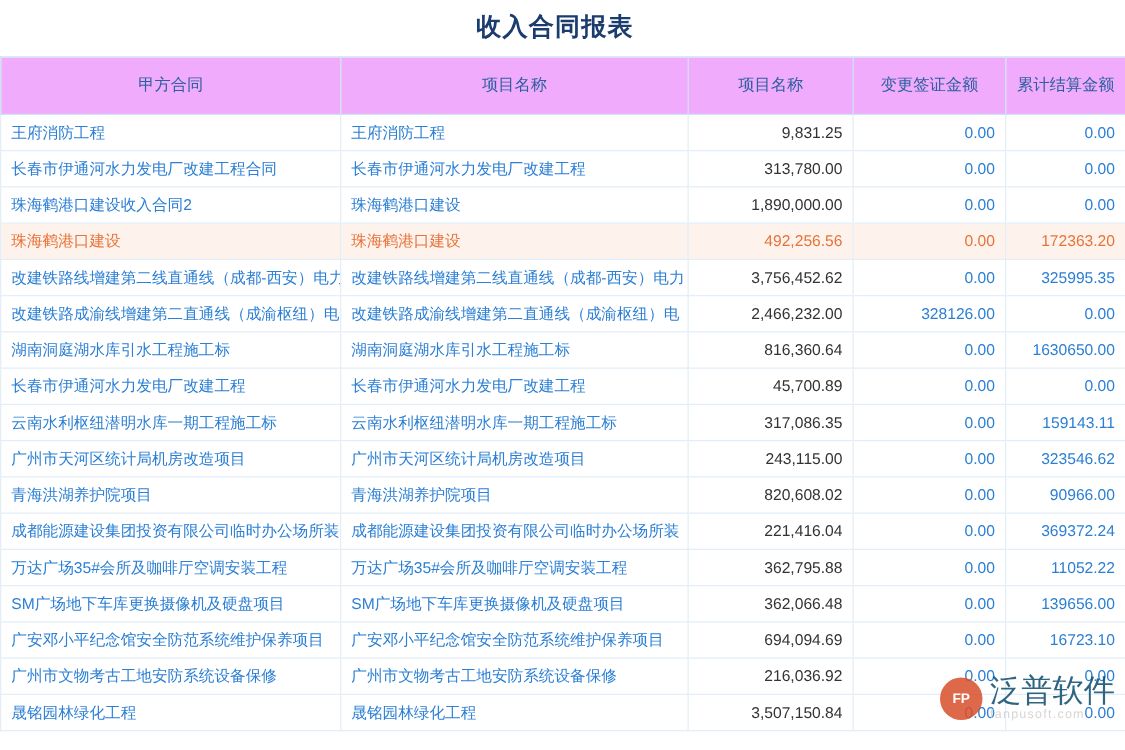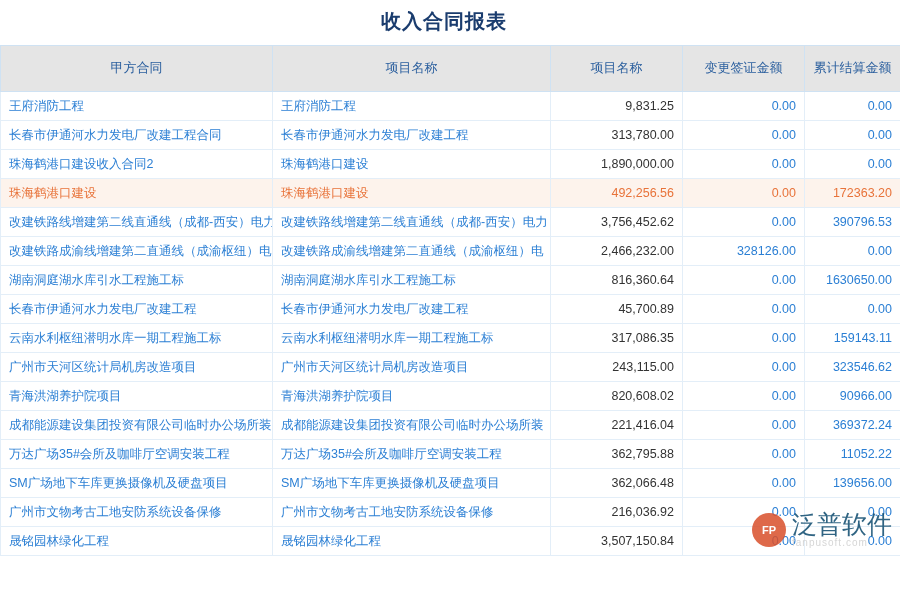--- a/index.html
+++ b/index.html
@@ -21,21 +21,21 @@
   .table-wrap {
     width: 900px;
     position: relative;
   }
   table {
     border-collapse: collapse;
     width: 900px;
     table-layout: fixed;
   }
   thead th {
-    background: #e5e5e5;
+    background: #f0abfc;
     color: #2b5f9e;
     font-size: 13px;
     font-weight: normal;
     border: 1px solid #cfe2f3;
     height: 46px;
     vertical-align: middle;
     text-align: center;
     padding: 2px 6px;
     line-height: 1.25;
   }
@@ -144,21 +144,21 @@
           <td>珠海鹤港口建设</td>
           <td class="num">492,256.56</td>
           <td class="zero">0.00</td>
           <td class="zero">172363.20</td>
         </tr>
         <tr>
           <td>改建铁路线增建第二线直通线（成都-西安）电力</td>
           <td>改建铁路线增建第二线直通线（成都-西安）电力</td>
           <td class="num">3,756,452.62</td>
           <td class="zero">0.00</td>
-          <td class="zero">390796.53</td>
+          <td class="zero">325995.35</td>
         </tr>
         <tr>
           <td>改建铁路成渝线增建第二直通线（成渝枢纽）电</td>
           <td>改建铁路成渝线增建第二直通线（成渝枢纽）电</td>
           <td class="num">2,466,232.00</td>
           <td class="zero">328126.00</td>
           <td class="zero">0.00</td>
         </tr>
         <tr>
           <td>湖南洞庭湖水库引水工程施工标</td>
@@ -208,20 +208,27 @@
           <td class="num">362,795.88</td>
           <td class="zero">0.00</td>
           <td class="zero">11052.22</td>
         </tr>
         <tr>
           <td>SM广场地下车库更换摄像机及硬盘项目</td>
           <td>SM广场地下车库更换摄像机及硬盘项目</td>
           <td class="num">362,066.48</td>
           <td class="zero">0.00</td>
           <td class="zero">139656.00</td>
+        </tr>
+        <tr>
+          <td>广安邓小平纪念馆安全防范系统维护保养项目</td>
+          <td>广安邓小平纪念馆安全防范系统维护保养项目</td>
+          <td class="num">694,094.69</td>
+          <td class="zero">0.00</td>
+          <td class="zero">16723.10</td>
         </tr>
         <tr>
           <td>广州市文物考古工地安防系统设备保修</td>
           <td>广州市文物考古工地安防系统设备保修</td>
           <td class="num">216,036.92</td>
           <td class="zero">0.00</td>
           <td class="zero">0.00</td>
         </tr>
         <tr>
           <td>晟铭园林绿化工程</td>

